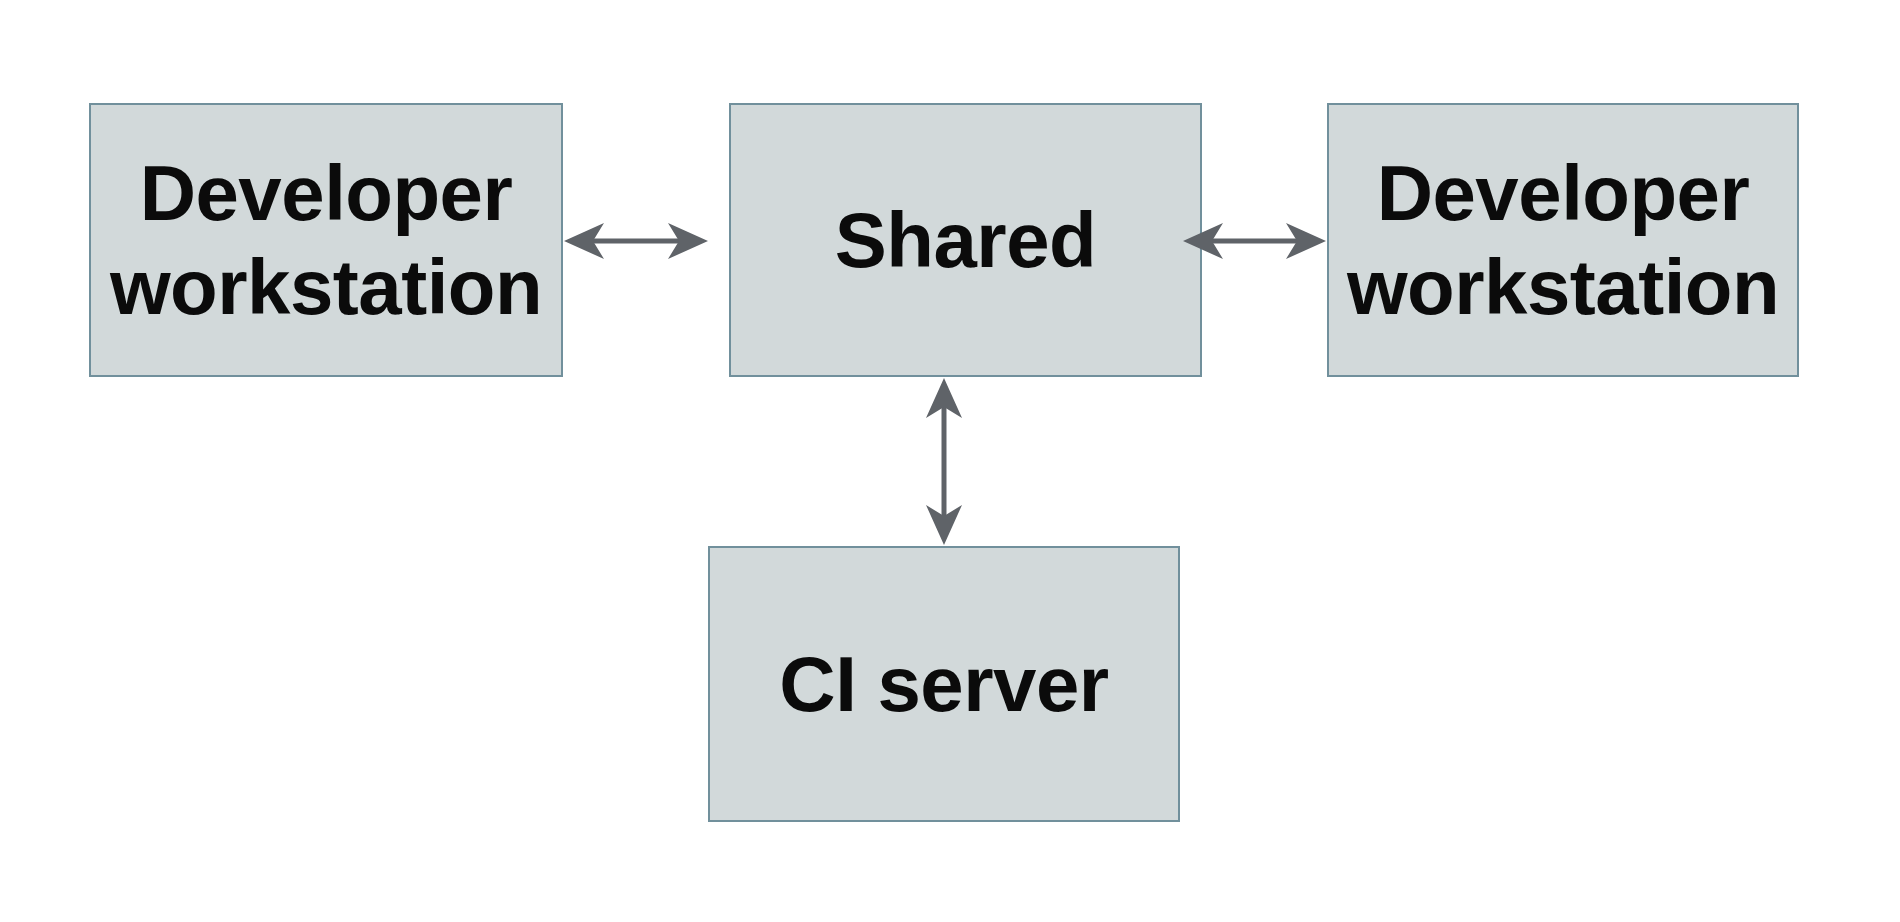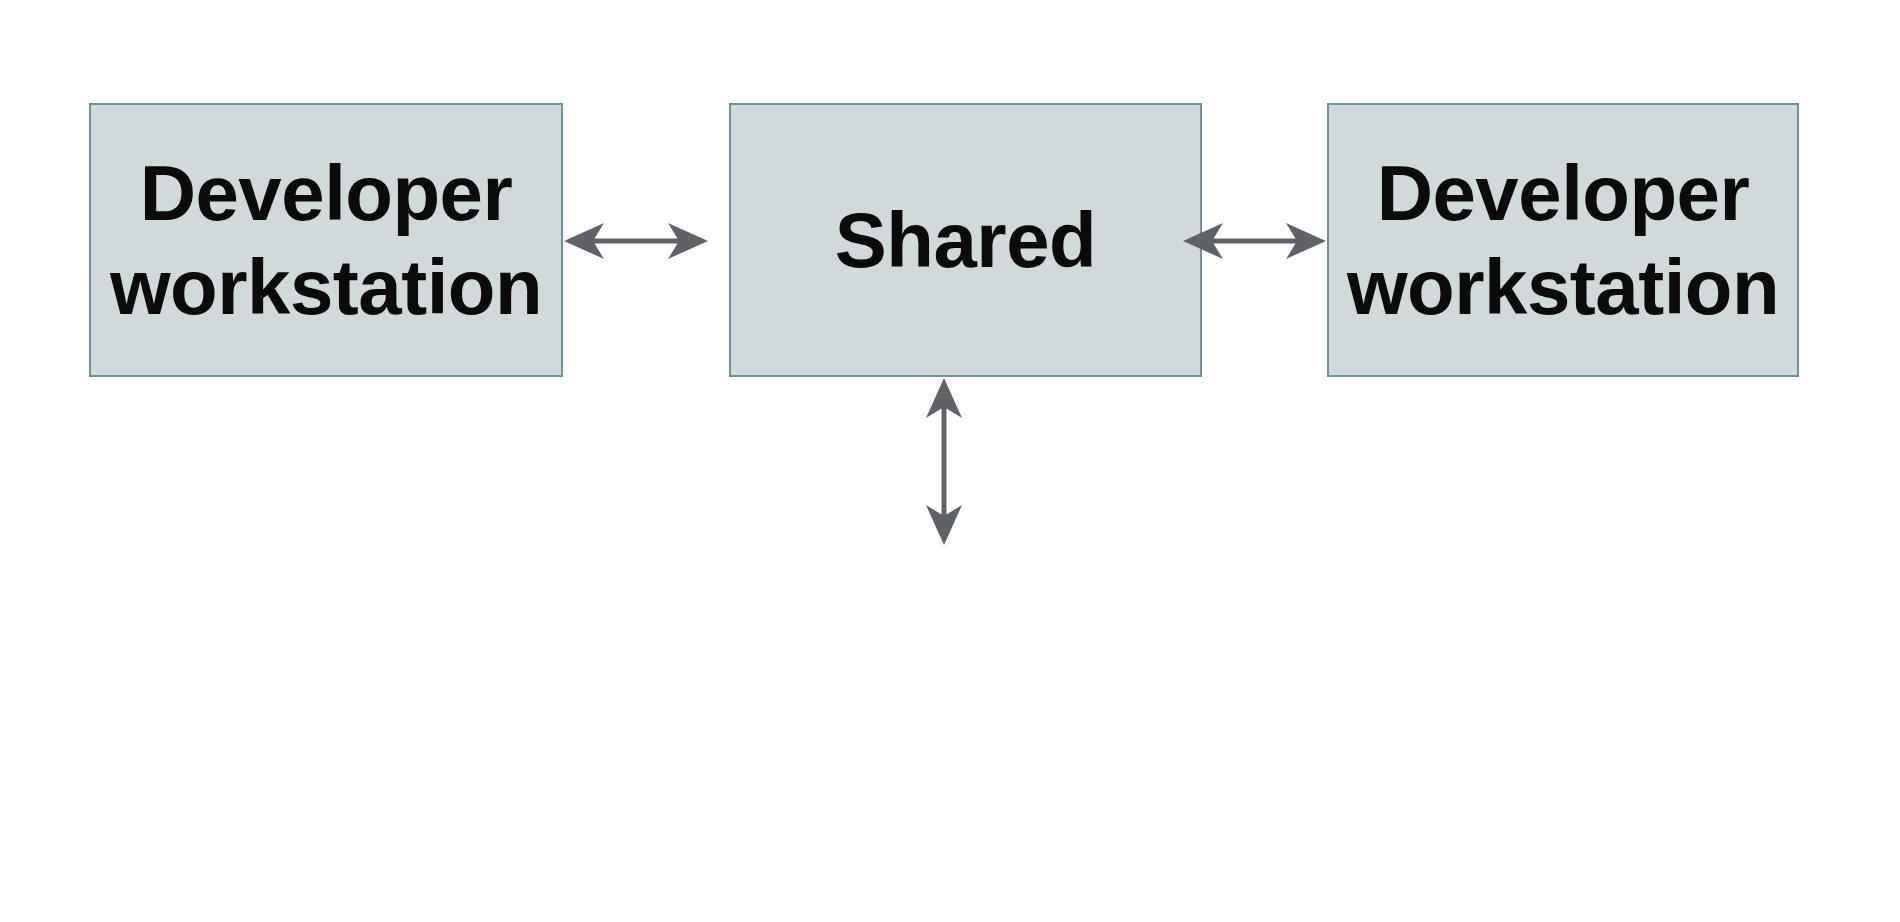--- a/index.html
+++ b/index.html
@@ -64,20 +64,23 @@
 
   <div class="node box-center">
     <span class="line">Shared</span>
   </div>
 
   <div class="node box-right">
     <span class="line">Developer</span>
     <span class="line">workstation</span>
   </div>
 
+  <div class="node box-bottom">
+    <span class="line">CI server</span>
+  </div>
 
   <svg class="edge edge-left" viewBox="0 0 146 50" aria-hidden="true">
     <line x1="29" y1="25" x2="117" y2="25"></line>
     <path d="M1,25 L41,7 L30,25 L41,43 Z"></path>
     <path d="M145,25 L105,7 L116,25 L105,43 Z"></path>
   </svg>
 
   <svg class="edge edge-right" viewBox="0 0 145 50" aria-hidden="true">
     <line x1="29" y1="25" x2="116" y2="25"></line>
     <path d="M1,25 L41,7 L30,25 L41,43 Z"></path>

